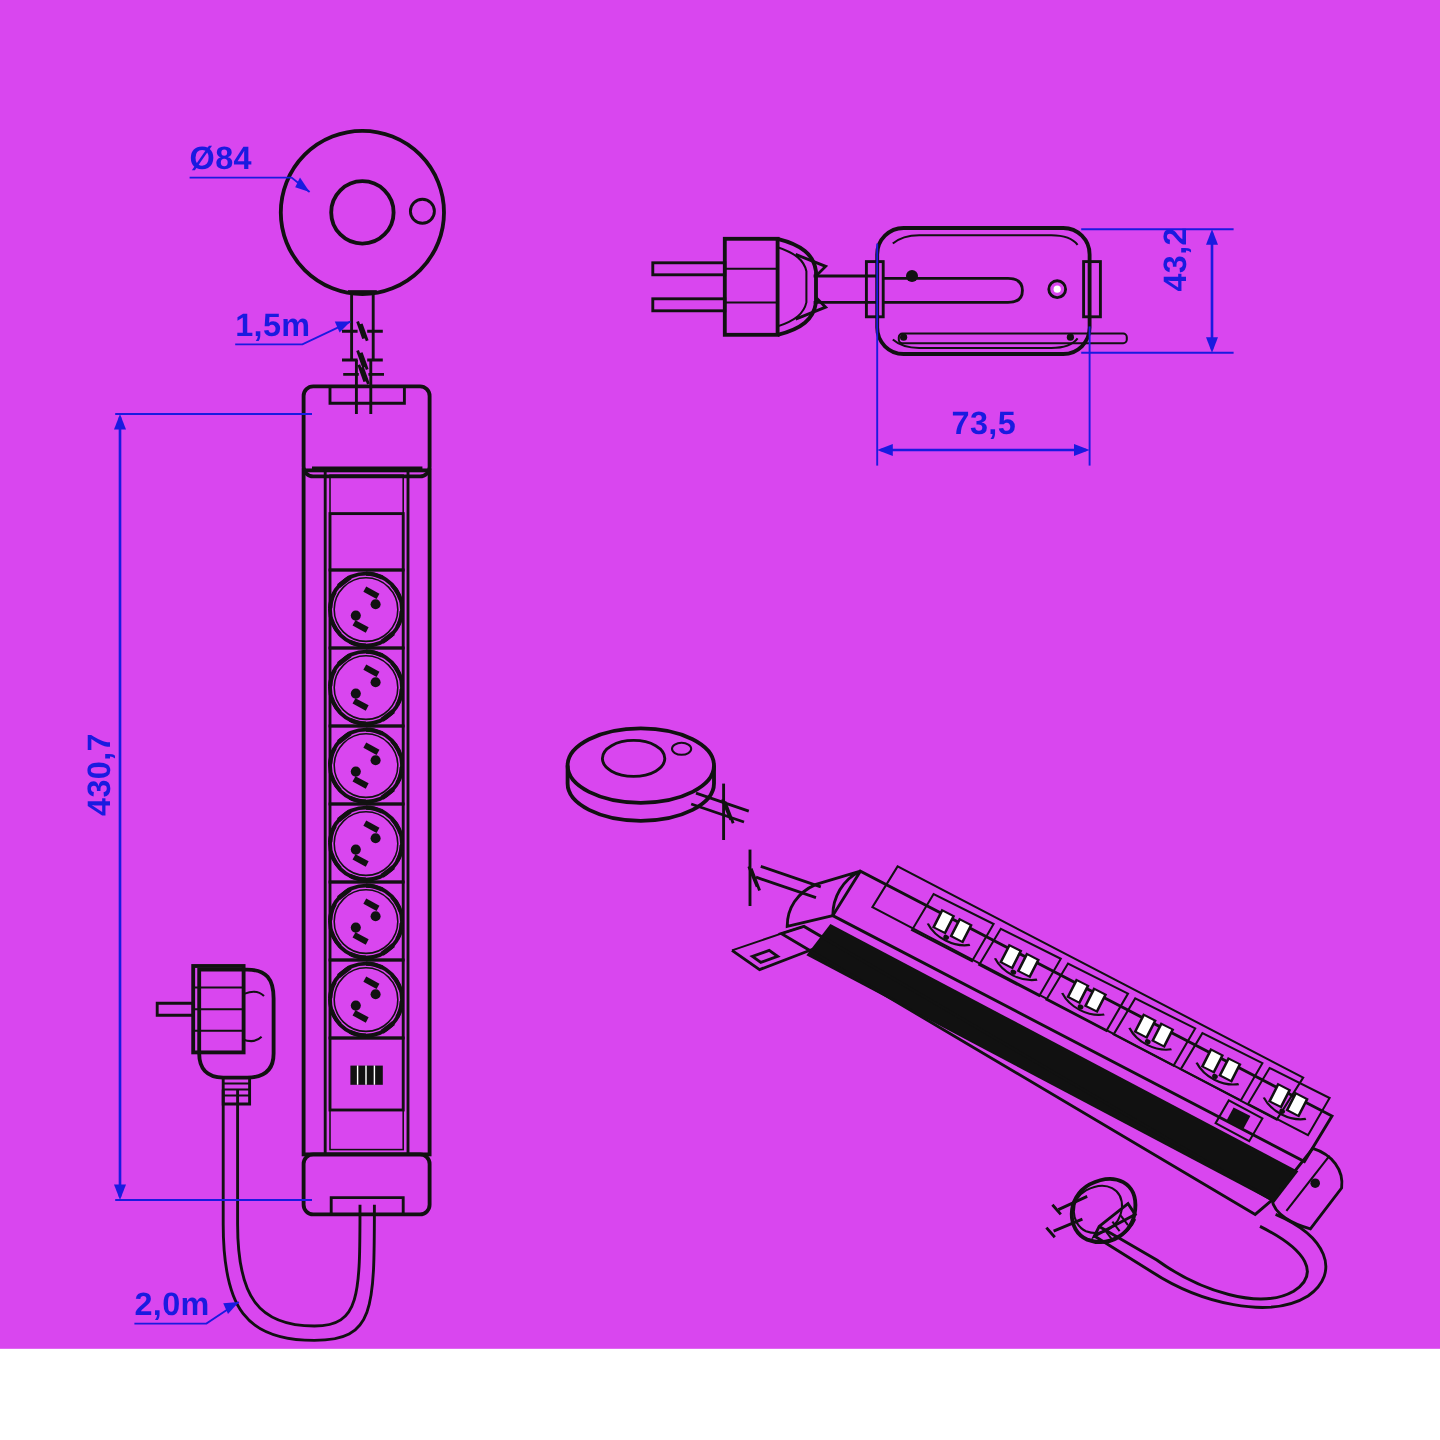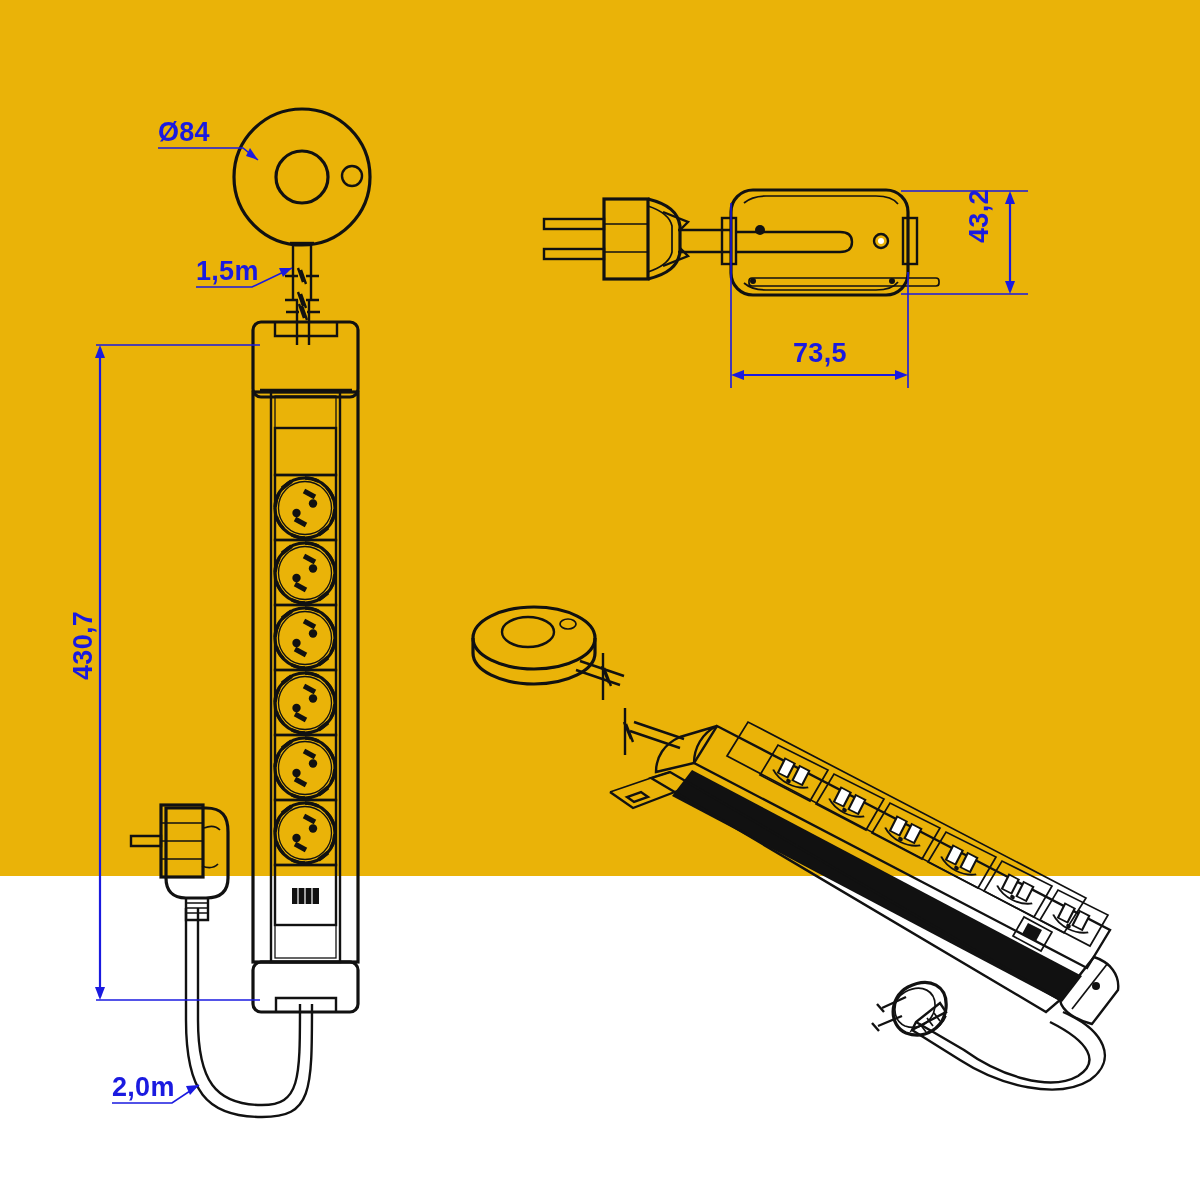--- a/index.html
+++ b/index.html
@@ -11,22 +11,22 @@
   body {
     width: 1200px;
     height: 1200px;
     font-family: "Liberation Sans", sans-serif;
     overflow: hidden;
     position: relative;
   }
   #drawing-root {
     position: relative;
     width: 1200px;
-    height: 876px;
-    background: #eab308;
+    height: 1124px;
+    background: #d946ef;
     text-align: center;
   }
   svg.sheet {
     display: block;
     width: 1200px;
     height: 1200px;
   }         
   .ol-th { fill: none; stroke: #111111; stroke-width: 3.2; }
   .ol-md { fill: none; stroke: #111111; stroke-width: 2.4; }
   .ol-sm { fill: none; stroke: #111111; stroke-width: 1.7; }

